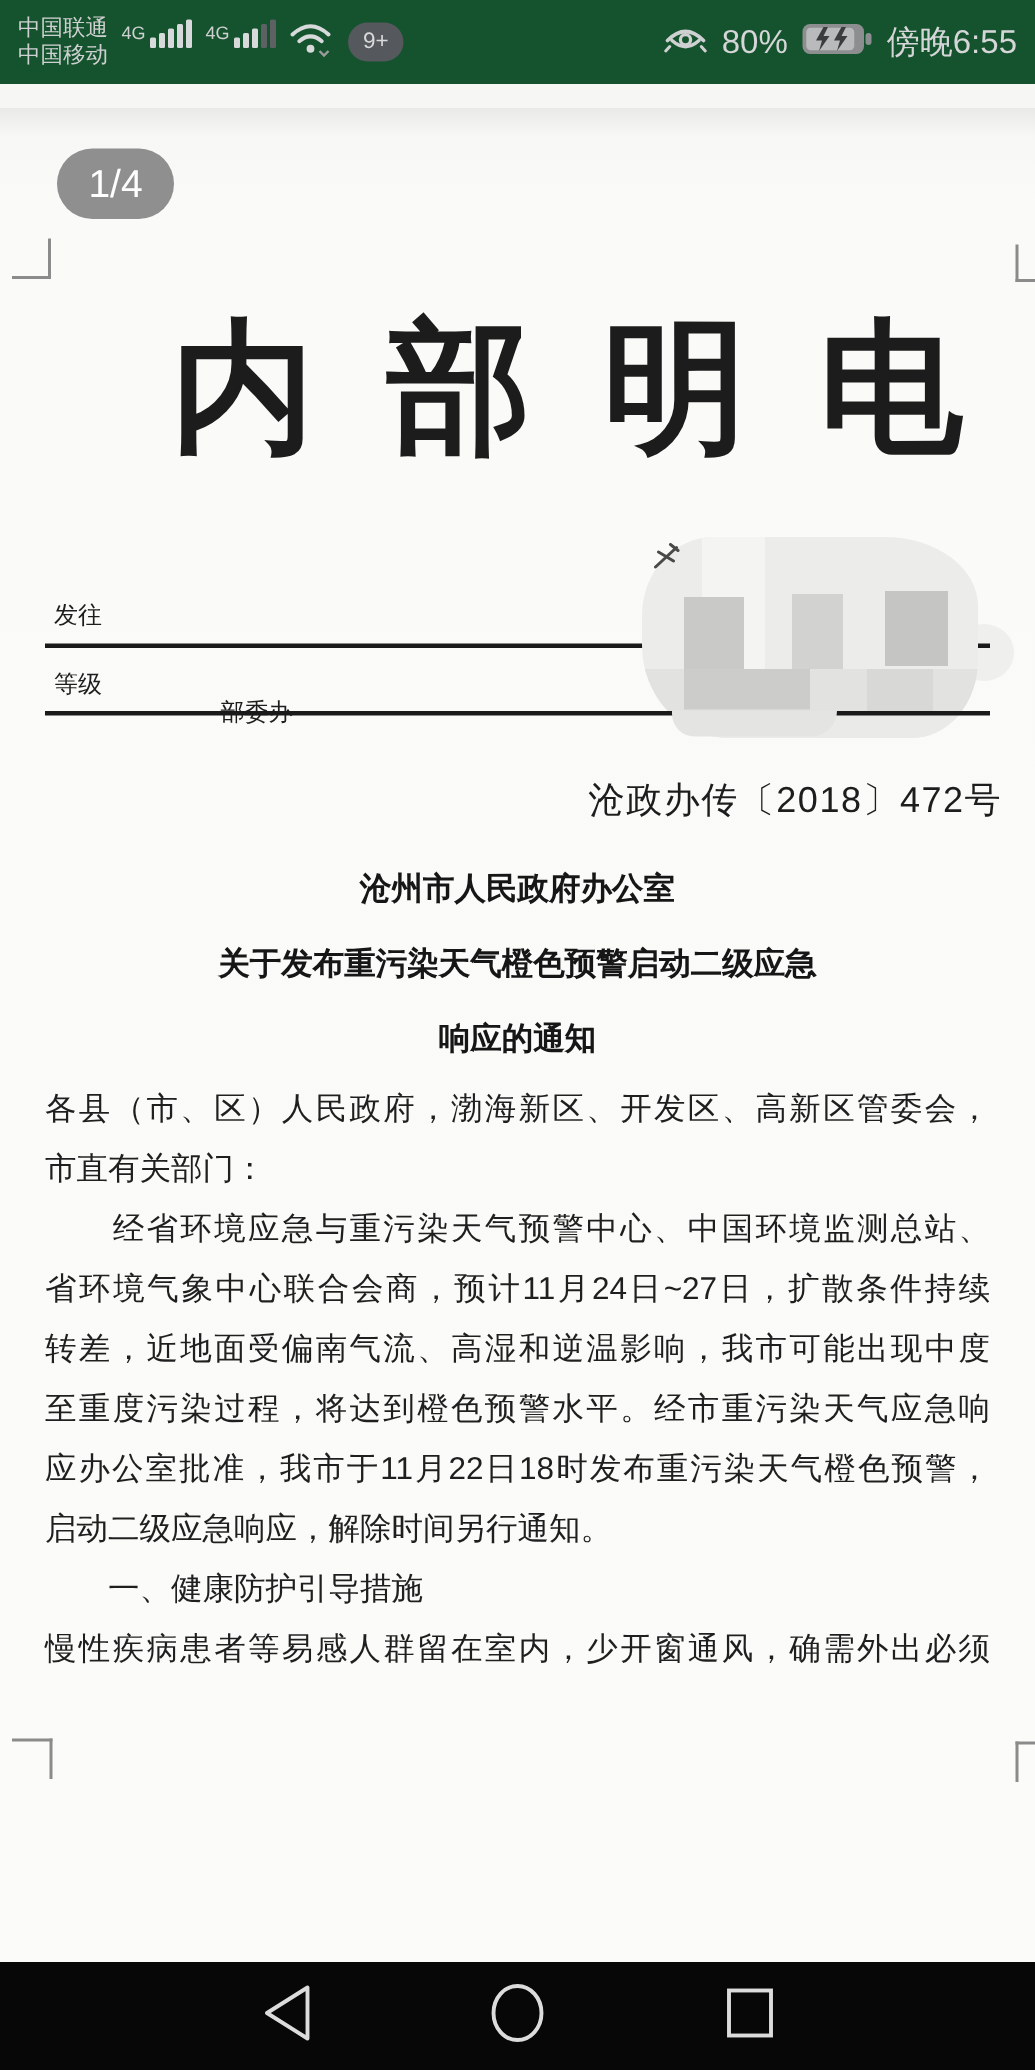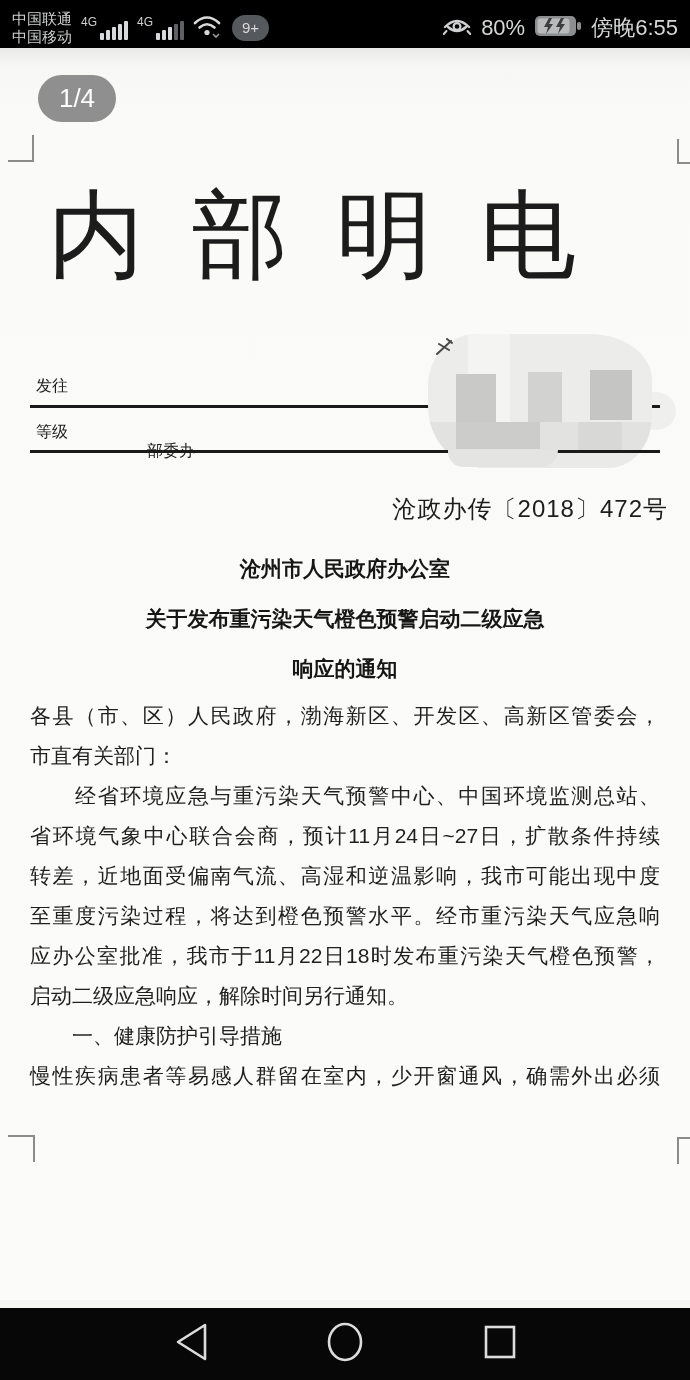--- a/index.html
+++ b/index.html
@@ -1,46 +1,46 @@
 <!DOCTYPE html>
 <html><head>
 <meta charset="utf-8">
 <style>
   html,body{margin:0;padding:0;background:#333;}
   *{box-sizing:border-box;font-family:"Liberation Sans",sans-serif;}
   .screen{position:relative;width:690px;height:1380px;margin:0 auto;overflow:hidden;background:#f6f6f4;}
 
   
-  .statusbar{position:absolute;top:0;left:0;width:690px;height:56px;background:#000000;
+  .statusbar{position:absolute;top:0;left:0;width:690px;height:56px;background:#14532d;
     display:flex;align-items:center;justify-content:space-between;padding:0 12px;color:#d5d6d7;}
   .sb-left,.sb-right{display:flex;align-items:center;gap:9px;}
   .carrier{font-size:15px;line-height:18px;color:#cfd0d1;}
-  .netgrp{display:flex;align-items:flex-end;gap:3px;height:30px;}
+  .netgrp{display:flex;align-items:flex-start;gap:3px;height:30px;}
   .netlabel{font-size:12px;color:#cfd0d1;align-self:flex-start;margin-top:2px;}
   .bars{display:flex;align-items:flex-end;gap:2px;height:22px;padding-bottom:3px;}
   .bar{width:4px;background:#d8d9da;border-radius:1px;}
   .bar.dim{background:#5d6164;}
   .b1{height:7px}.b2{height:10px}.b3{height:13px}.b4{height:16px}.b5{height:19px}
   .badge{background:#55585c;color:#d8d9da;font-size:15px;line-height:25px;height:26px;
     padding:0 10px;border-radius:13px;}
   .pct,.clock{font-size:22px;color:#d5d6d7;}
 
   
-  .doc{position:absolute;top:48px;left:0;width:690px;height:1252px;
+  .doc{position:absolute;top:72px;left:0;width:690px;height:1252px;
     background:linear-gradient(#e9e9e7 0,#f7f7f5 18px,#fafaf8 60px,#fbfbf9 100%);}
   .pagepill{position:absolute;left:38px;top:27px;width:78px;height:47px;border-radius:24px;
     background:#8f8f8f;color:#fff;font-size:26px;display:flex;align-items:center;justify-content:center;}
   .mark{position:absolute;}
   .mark-tl{left:8px;top:87px;width:26px;height:27px;border-right:2px solid #8b8b8b;border-bottom:2px solid #8b8b8b;}
   .mark-tr{left:677px;top:91px;width:13px;height:25px;border-left:2px solid #8b8b8b;border-bottom:2px solid #8b8b8b;}
   .mark-bl{left:8px;top:1087px;width:27px;height:27px;border-top:2px solid #8b8b8b;border-right:2px solid #8b8b8b;}
   .mark-br{left:677px;top:1089px;width:13px;height:27px;border-top:2px solid #8b8b8b;border-left:2px solid #8b8b8b;}
 
-  .heading{position:absolute;left:0;top:124px;width:690px;text-align:left;
-    font-size:96px;line-height:125px;font-weight:400;color:#1c1c1c;
+  .heading{position:absolute;left:0;top:124px;width:690px;text-align:right;
+    font-size:96px;line-height:125px;font-weight:700;color:#1c1c1c;
     letter-spacing:0.5em;padding-left:0.5em;white-space:nowrap;}
 
   .fieldlabel{position:absolute;font-size:16px;color:#1d1d1d;}
   .lbl-to{left:36px;top:328px;}
   .lbl-grade{left:36px;top:374px;}
   .fieldvalue{position:absolute;left:147px;top:374px;font-size:16px;color:#1d1d1d;margin-top:19px;}
   .uline{position:absolute;left:30px;width:630px;height:3px;background:#1a1a1a;}
   .uline1{top:357px;z-index:1;}
   .uline2{top:402px;z-index:3;}
 

